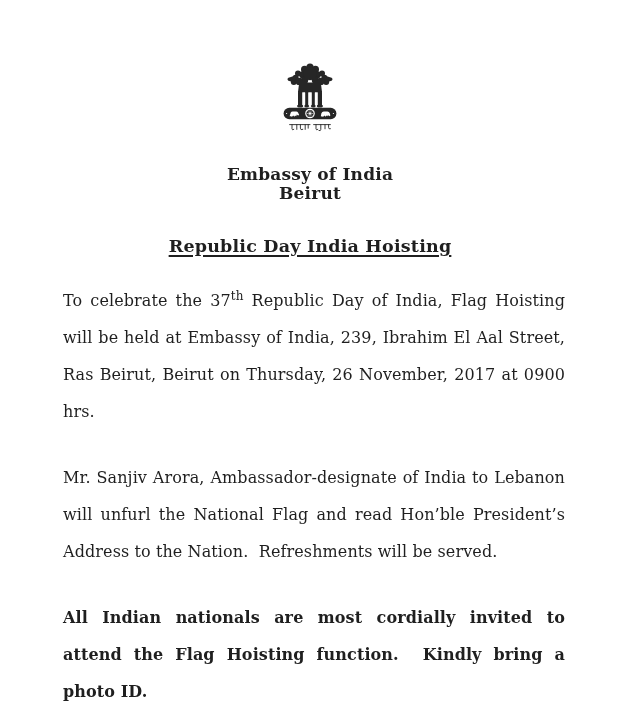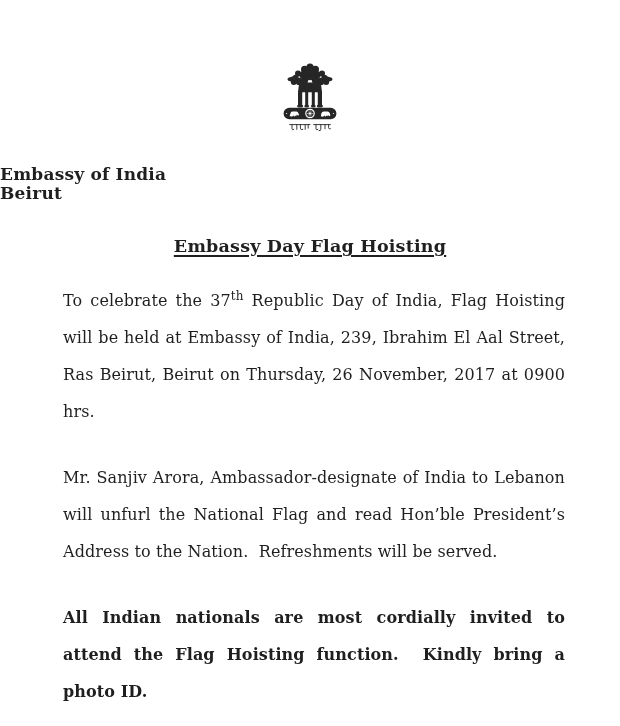--- a/index.html
+++ b/index.html
@@ -10,21 +10,21 @@
     color: #1f1f1f;
     overflow: hidden;
   }
   .page { width: 620px; height: 726px; padding-top: 57px; background: #ffffff; }
 
   .emblem { width: 72px; height: 80px; margin: 0 auto; }
   .emblem svg { display: block; width: 72px; height: 80px; }
 
   .org-block { margin-top: 28px; }
   .org-line {
-    font-weight: bold;
+    text-align: center; font-weight: bold;
     font-size: 17px; line-height: 19px;
     letter-spacing: 0.2px;
   }
 
   .doc-title-row { text-align: center; margin-top: 33px; }
   .doc-title {
     font-weight: bold; font-size: 17.5px; letter-spacing: 0.2px;
     text-decoration: underline;
     text-decoration-thickness: 1.5px;
     text-underline-offset: 3px;
@@ -124,21 +124,21 @@
       </g>
     </svg>
   </div>
 
   <div class="org-block">
     <div class="org-line">Embassy of India</div>
     <div class="org-line">Beirut</div>
   </div>
 
   <div class="doc-title-row">
-    <span class="doc-title">Embassy Day Flag Hoisting</span>
+    <span class="doc-title">Republic Day India Hoisting</span>
   </div>
 
   <div class="content">
     <p><span>To celebrate the 37</span><sup class="ord">th</sup><span> Republic Day of India, Flag Hoisting will be held at Embassy of India, 239, Ibrahim El Aal Street, Ras Beirut, Beirut on Thursday, 26 November, 2017 at 0900 hrs.</span></p>
     <p>Mr. Sanjiv Arora, Ambassador-designate of India to Lebanon will unfurl the National Flag and read Hon’ble President’s Address to the Nation.  Refreshments will be served.</p>
     <p>All Indian nationals are most cordially invited to attend the Flag Hoisting function.  Kindly bring a photo ID.</p>
   </div>
 
 </div>
 

